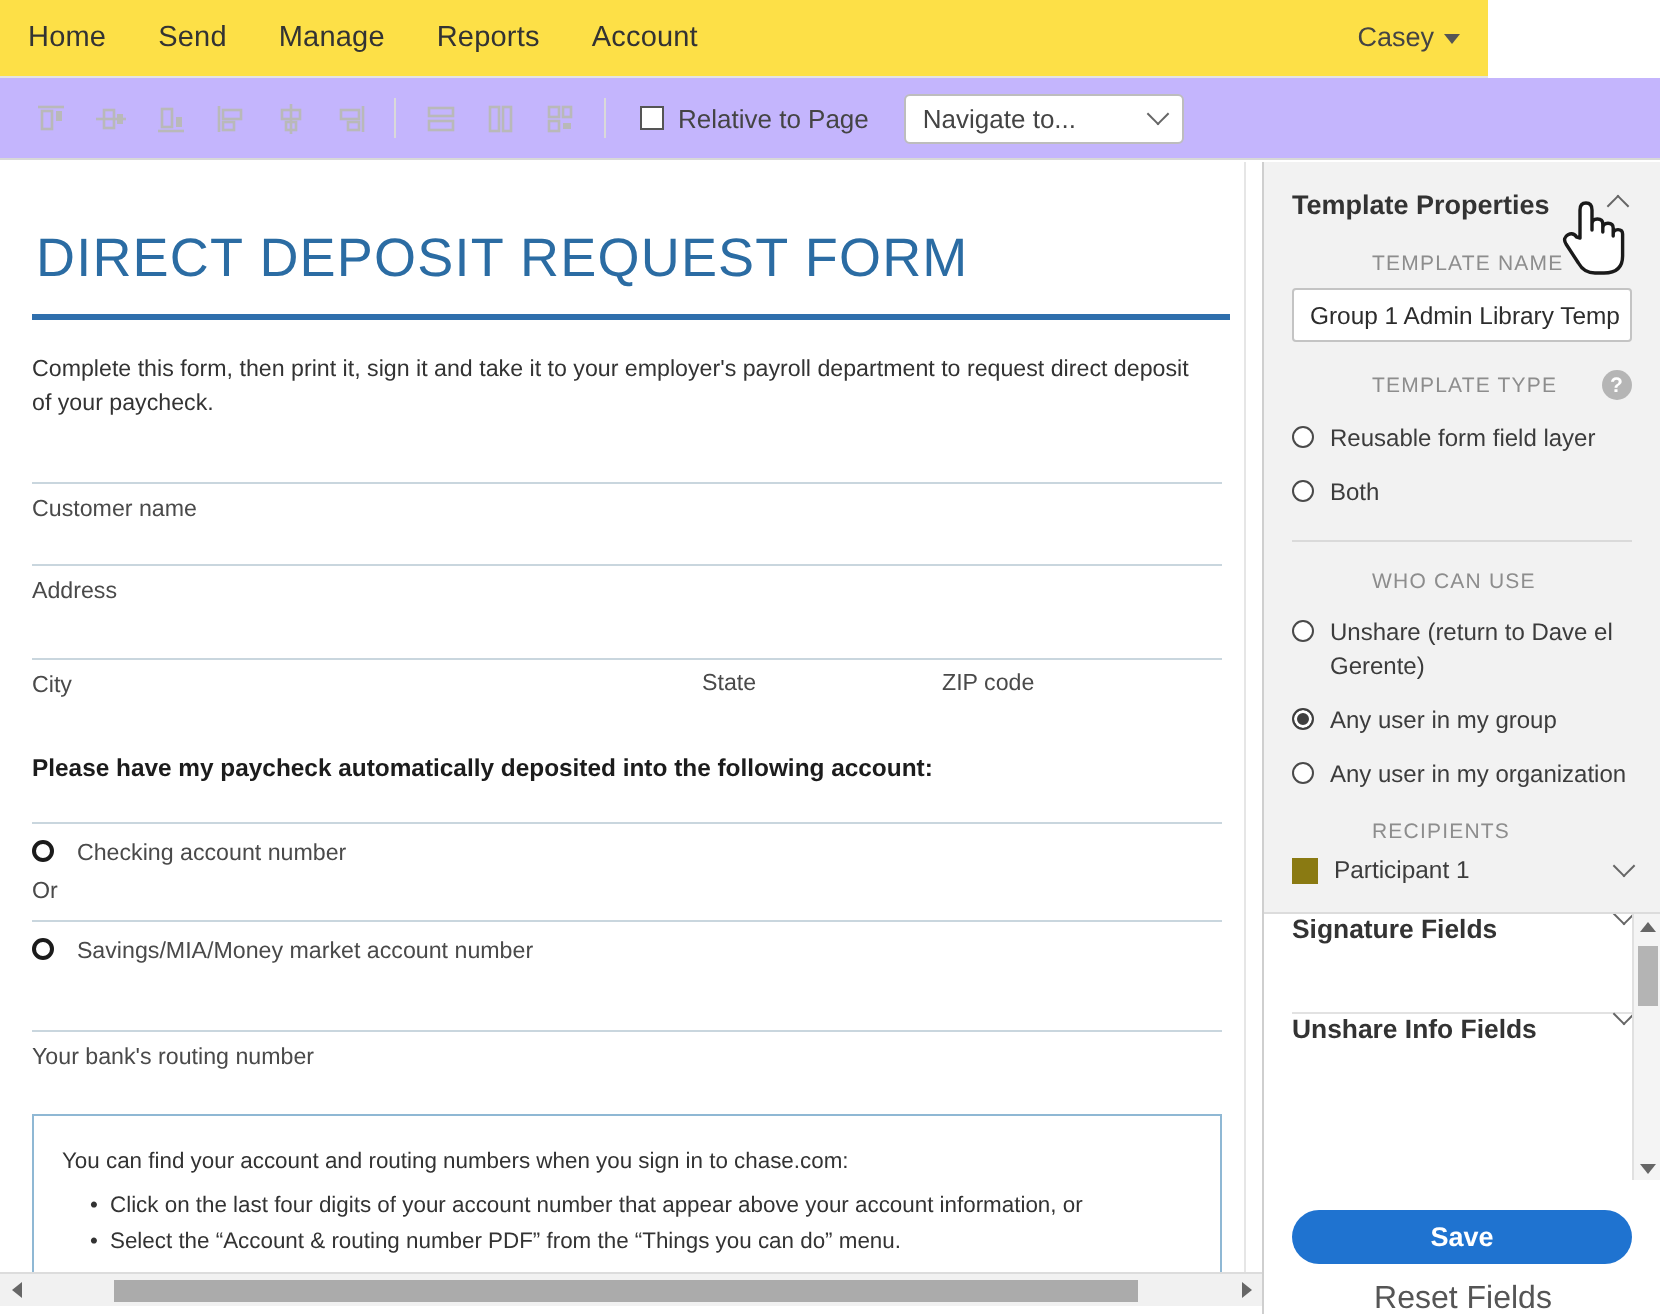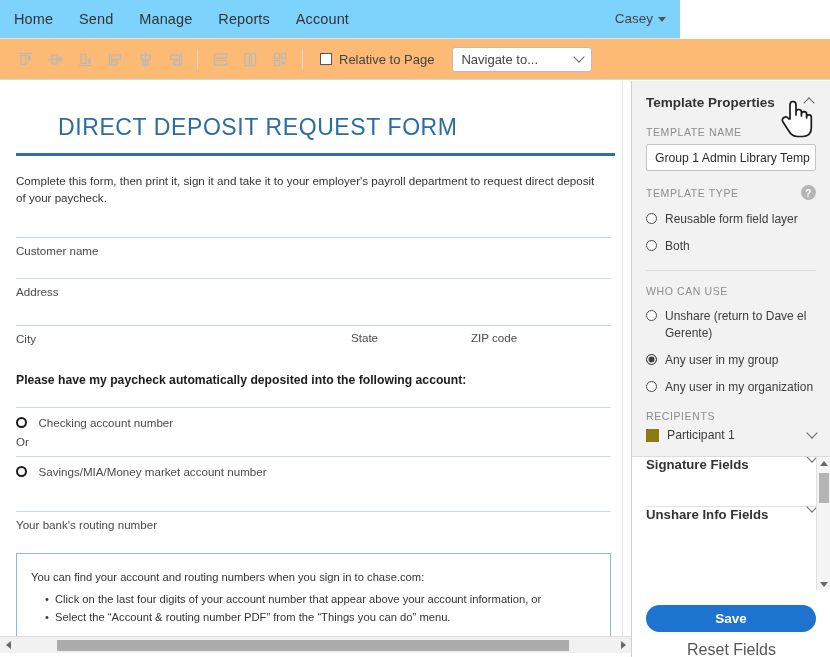--- a/index.html
+++ b/index.html
@@ -11,43 +11,43 @@
   }
   .app {
     position: relative;
     width: 830px; height: 657px;
     background: #ffffff;
     overflow: hidden;
   }
 
   
   .topnav {
-    position: absolute; left: 0; top: 0; width: 680px; height: 39px;
-    background: #7dd3fc;
+    position: absolute; left: 0; top: 0; width: 744px; height: 39px;
+    background: #fde047;
     border-bottom: 1px solid #e4e4e4;
     display: flex; align-items: center;
   }
   .topnav .links { display: flex; align-items: center; padding-left: 14px; gap: 26px; }
   .topnav .links a {
     font-size: 14.5px; color: #333333; text-decoration: none; letter-spacing: .1px;
   }
   .topnav .user {
     position: absolute; right: 14px; top: 11px;
     font-size: 13.5px; color: #444444; display: flex; align-items: center; gap: 5px;
   }
   .caret-down {
     width: 0; height: 0; border-left: 4.5px solid transparent;
     border-right: 4.5px solid transparent; border-top: 5.5px solid #555555;
     display: inline-block; margin-top: 2px;
   }
 
   
   .toolbar {
     position: absolute; left: 0; top: 39px; width: 830px; height: 41px;
-    background: #fdba74; border-bottom: 1px solid #d8d8d8;
+    background: #c4b5fd; border-bottom: 1px solid #d8d8d8;
     display: flex; align-items: center; padding-left: 10px;
   }
   .tb-icon {
     width: 30px; height: 30px; display: flex; align-items: center; justify-content: center;
     cursor: pointer;
   }
   .tb-sep {
     width: 1px; height: 20px; background: #d9d9d9; margin: 0 7px;
   }
   .relative-wrap {
@@ -73,22 +73,22 @@
   
   .doc-area {
     position: absolute; left: 0; top: 81px; width: 631px; height: 555px;
     background: #ffffff; overflow: hidden;
   }
   .doc-page {
     position: absolute; left: 0; top: 0; width: 631px; height: 555px;
     background: #ffffff; padding: 20px 16px 0 16px;
   }
   .doc-title {
-    font-size: 23px; color: #2b6ca3; letter-spacing: .6px; font-weight: 400;
-    padding-left: 2px; margin-top: 13px; margin-left: 40px;
+    font-size: 27px; color: #2b6ca3; letter-spacing: .6px; font-weight: 400;
+    padding-left: 2px; margin-top: 13px;
   }
   .title-rule { height: 2.5px; background: #2f6fad; margin-top: 12px; }
   .doc-intro {
     font-size: 11.6px; color: #333; line-height: 1.55; margin-top: 16px;
     width: 590px;
   }
 
   .field-row { position: relative; margin-top: 17px; }
   .field-line { height: 1px; background: #c9d6de; width: 595px; }
   .field-label {
@@ -152,21 +152,21 @@
   .panel-top {
     background: #f2f2f2; padding: 12px 14px 14px 14px;
   }
   .panel-hdr {
     display: flex; align-items: center; justify-content: space-between;
     font-size: 13.5px; font-weight: bold; color: #333333;
   }
   .panel-hdr .collapse { cursor: pointer; padding: 2px 3px; }
   .sec-label {
     font-size: 10.5px; color: #8d8d8d; letter-spacing: .6px; margin-top: 14px;
-    display: flex; align-items: center; justify-content: space-between;
+    display: flex; align-items: center; justify-content: space-between; margin-left: 40px;
   }
   .tpl-input {
     margin-top: 6px; width: 170px; height: 27px; background: #ffffff;
     border: 1px solid #c4c4c4; border-radius: 2px;
     display: flex; align-items: center; padding: 0 8px;
     font-size: 12.2px; color: #2c2c2c; overflow: hidden; white-space: nowrap;
   }
   .help-icon {
     width: 15px; height: 15px; border-radius: 50%; background: #b5b5b5; color: #ffffff;
     font-size: 10.5px; font-weight: bold; display: flex; align-items: center;

